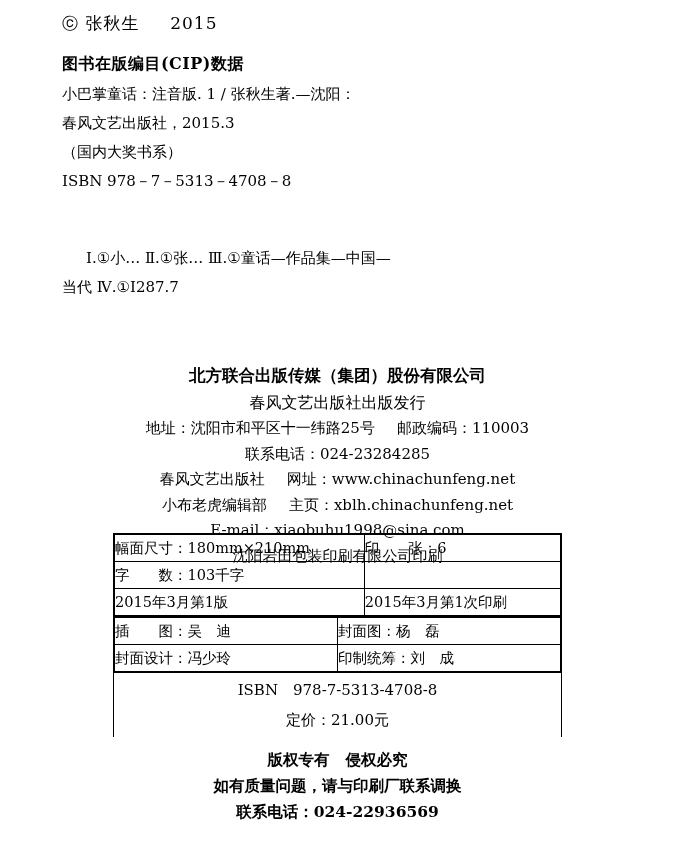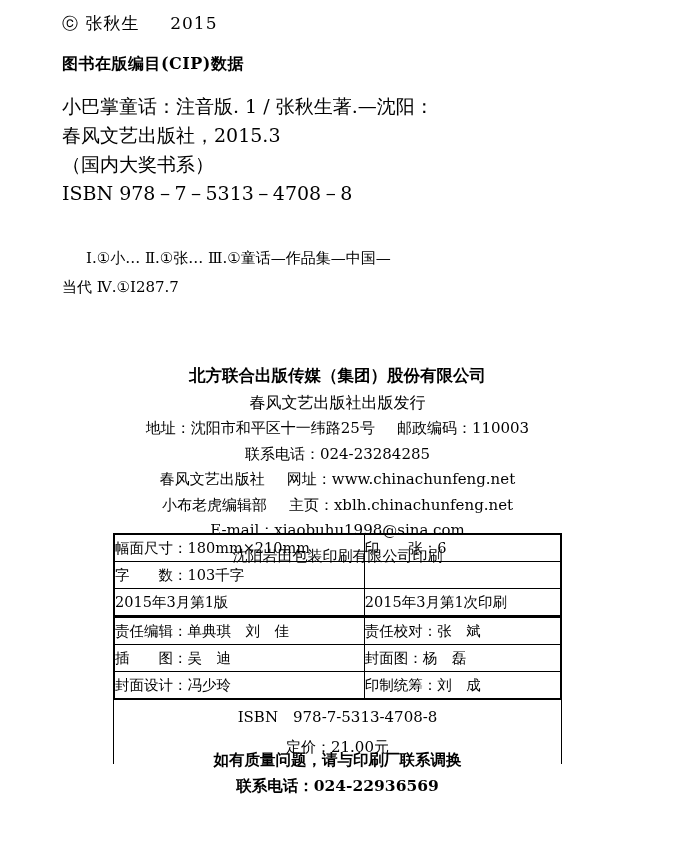--- a/index.html
+++ b/index.html
@@ -41,23 +41,23 @@
     top: 54px;
     font-size: 16px;
     font-weight: bold;
     letter-spacing: 0.5px;
     white-space: nowrap;
     text-align: right;
   }
   .cip-block {
     position: absolute;
     left: 62px;
-    top: 92px;
+    top: 80px;
     width: 560px;
-    font-size: 19px;
+    font-size: 15px;
     line-height: 29px;
   }
   .cip-block .ln {
     white-space: nowrap;
   }
   .cls-block {
     position: absolute;
     left: 62px;
     top: 208px;
     width: 580px;
@@ -228,28 +228,20 @@
               </td>
             </tr>
           </tbody>
               </table>
         </td>
       </tr>
       <tr>
         <td colspan="2" style="padding:0;">
           <table class="inner-tbl">
             <tbody>
-                  <tr>
-              <td style="width:56%;">
-                <span>责任编辑：</span><span>单典琪　刘　佳</span>
-              </td>
-              <td style="width:44%;">
-                <span>责任校对：</span><span>张　斌</span>
-              </td>
-            </tr>
             <tr>
               <td>
                 <span>插　　图：</span><span>吴　迪</span>
               </td>
               <td>
                 <span>封面图：</span><span>杨　磊</span>
               </td>
             </tr>
             <tr>
               <td>
@@ -267,17 +259,20 @@
         <td colspan="2" style="padding:0; border-bottom:none;">
           <div class="isbn-row">ISBN　978-7-5313-4708-8</div>
           <div class="price-row">定价：21.00元</div>
         </td>
       </tr>
     </tbody>
       </table>
   </div>
 
   <div class="footer-block">
+    <div>
+      <span>版权专有</span><span class="fsp"></span><span>侵权必究</span>
+    </div>
     <div>如有质量问题，请与印刷厂联系调换</div>
     <div>联系电话：024-22936569</div>
   </div>
 
 </div>
 
 </body></html>

